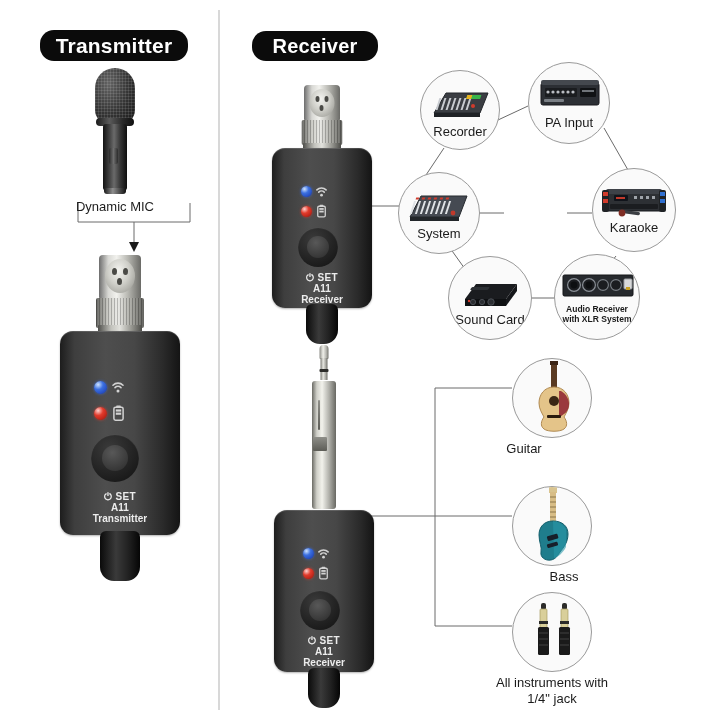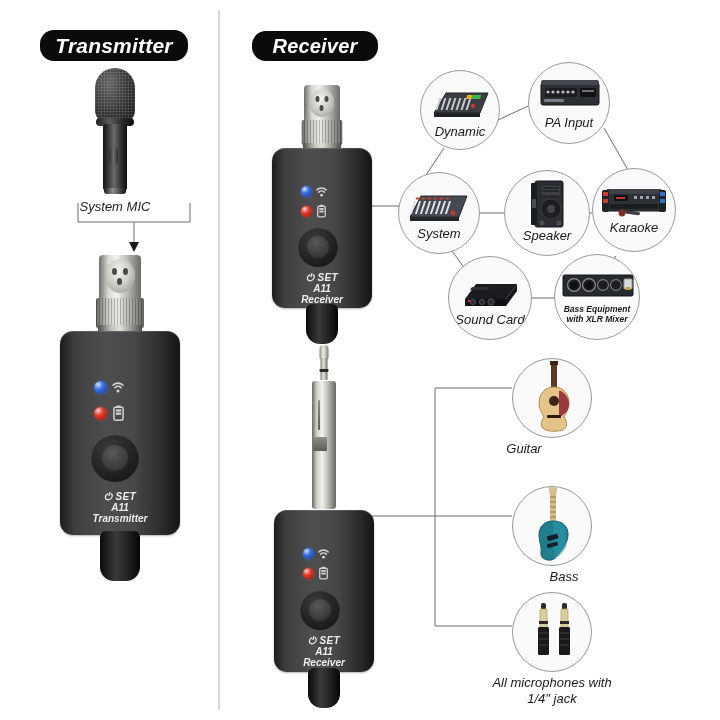--- a/index.html
+++ b/index.html
@@ -4,21 +4,21 @@
 <style>
   * { box-sizing: border-box; margin: 0; padding: 0; }
   body {
     width: 720px; height: 720px;
     background: #ffffff;
     font-family: "Liberation Sans", sans-serif;
     position: relative;
     overflow: hidden;
     -webkit-font-smoothing: antialiased;
   }
-  .stage { position: absolute; inset: 0; font-style: italic; }
+  .stage { position: absolute; inset: 0; }
 
   
   .divider {
     position: absolute; left: 218px; top: 10px;
     width: 2px; height: 700px;
     background: #d8d8d8;
   }
 
   
   .pill {
@@ -233,21 +233,21 @@
   <div class="pill" id="pill-tx">Transmitter</div>
   <div class="pill" id="pill-rx">Receiver</div>
 
   <div class="mic">
     <div class="mic-head"></div>
     <div class="mic-ring"></div>
     <div class="mic-body"></div>
     <div class="mic-switch"></div>
     <div class="mic-base"></div>
   </div>
-  <div class="mic-label">System MIC</div>
+  <div class="mic-label">Dynamic MIC</div>
 
   <div class="device" style="left:60px; top:255px; width:120px; height:330px;">
 
     <div class="xlr" style="top:0; width:56px; height:80px;">
       <div class="xlr-top" style="width:42px; height:44px;"></div>
       <div class="xlr-inner" style="width:30px; height:34px;">
         <div class="xlr-pin" style="left:7px; top:9px; width:5px; height:7px;"></div>
         <div class="xlr-pin" style="left:18px; top:9px; width:5px; height:7px;"></div>
         <div class="xlr-pin" style="left:12px; top:19px; width:5px; height:7px;"></div>
       </div>
@@ -358,21 +358,21 @@
         <rect x="23" y="11" width="2" height="12" transform="skewX(-18)"></rect>
         <rect x="28" y="11" width="2" height="12" transform="skewX(-18)"></rect>
         <rect x="33" y="11" width="2" height="12" transform="skewX(-18)"></rect>
         <rect x="38" y="11" width="2" height="12" transform="skewX(-18)"></rect>
         <rect x="43" y="11" width="2" height="12" transform="skewX(-18)"></rect>
       </g>
       <rect x="40" y="8" width="14" height="4" fill="#39b54a" transform="skewX(-18)"></rect>
       <rect x="40" y="8" width="5" height="4" fill="#e8b21f" transform="skewX(-18)"></rect>
       <circle cx="43" cy="19" r="2" fill="#d13b2c"></circle>
     </svg>
-    <div class="circ-label" style="top:54px;">Dynamic</div>
+    <div class="circ-label" style="top:54px;">Recorder</div>
   </div>
 
   <div class="circ" style="left:528px; top:62px; width:82px; height:82px;">
     <svg class="eq" style="left:9px; top:14px;" width="64" height="34" viewBox="0 0 64 34">
       <rect x="3" y="6" width="58" height="22" rx="2" fill="#2c2f34" stroke="#18191c"></rect>
       <rect x="3" y="3" width="58" height="5" rx="2" fill="#44484e"></rect>
       <rect x="7" y="11" width="32" height="9" rx="1" fill="#1a1c1f"></rect>
       <g fill="#b9bcc2">
         <circle cx="10" cy="15" r="1.6"></circle>
           <circle cx="15" cy="15" r="1.6"></circle>
@@ -408,37 +408,20 @@
         <rect x="24" y="8.5" width="3" height="2" transform="skewX(-18)"></rect>
         <rect x="30" y="8.5" width="3" height="2" transform="skewX(-18)"></rect>
         <rect x="36" y="8.5" width="3" height="2" transform="skewX(-18)"></rect>
         <rect x="42" y="8.5" width="3" height="2" transform="skewX(-18)"></rect>
       </g>
       <circle cx="46" cy="24" r="2.4" fill="#c0392b"></circle>
     </svg>
     <div class="circ-label" style="top:54px;">System</div>
   </div>
 
-  <div class="circ" style="left:504px; top:170px; width:86px; height:86px;">
-    <svg class="eq" style="left:24px; top:8px;" width="40" height="52" viewBox="0 0 40 52">
-      <rect x="6" y="2" width="28" height="46" rx="2" fill="#2a2d31" stroke="#16181b"></rect>
-      <rect x="2" y="4" width="6" height="42" rx="1" fill="#1a1c1f"></rect>
-      <rect x="12" y="6" width="20" height="11" rx="1.5" fill="#3d4147" stroke="#202327"></rect>
-      <g stroke="#1d1f22" stroke-width="1.4">
-        <line x1="14" y1="9" x2="30" y2="9"></line>
-          <line x1="14" y1="12" x2="30" y2="12"></line>
-      </g>
-      <circle cx="22" cy="30" r="10" fill="#1c1e21" stroke="#3a3d42"></circle>
-      <circle cx="22" cy="30" r="4" fill="#42464c"></circle>
-      <circle cx="13" cy="44" r="2.4" fill="#4a4e54"></circle>
-      <circle cx="30" cy="44" r="2.4" fill="#4a4e54"></circle>
-      <rect x="3" y="20" width="4" height="9" rx="1" fill="#4a4e54"></rect>
-    </svg>
-    <div class="circ-label" style="top:58px;">Speaker</div>
-  </div>
 
   <div class="circ" style="left:592px; top:168px; width:84px; height:84px;">
     <svg class="eq" style="left:7px; top:18px;" width="68" height="36" viewBox="0 0 68 36">
       <rect x="6" y="4" width="56" height="20" rx="2" fill="#2d3034" stroke="#17191c"></rect>
       <rect x="6" y="2" width="56" height="5" rx="2" fill="#3e4248"></rect>
       <rect x="2" y="3" width="7" height="22" rx="2" fill="#1f2225"></rect>
       <rect x="59" y="3" width="7" height="22" rx="2" fill="#1f2225"></rect>
       <g fill="#d13b2c">
           <rect x="3" y="5" width="5" height="4"></rect>
           <rect x="3" y="12" width="5" height="4"></rect>
@@ -487,22 +470,22 @@
         <circle cx="13" cy="13" r="6.4" fill="#1b1d20" stroke="#8b9097" stroke-width="1.2"></circle>
         <circle cx="13" cy="13" r="3.4" fill="#0d0f11"></circle>
         <circle cx="28" cy="13" r="6.4" fill="#1b1d20" stroke="#8b9097" stroke-width="1.2"></circle>
         <circle cx="28" cy="13" r="3.4" fill="#0d0f11"></circle>
         <circle cx="42" cy="13" r="5.4" fill="#1b1d20" stroke="#7b8086" stroke-width="1.1"></circle>
         <circle cx="55" cy="13" r="5.4" fill="#1b1d20" stroke="#7b8086" stroke-width="1.1"></circle>
       </g>
       <rect x="63" y="7" width="8" height="10" rx="1" fill="#d8d9da" stroke="#9a9da1"></rect>
       <rect x="65" y="15" width="4" height="3" fill="#c8a024"></rect>
     </svg>
-    <div class="circ-label small" style="top:50px;">Bass Equipment</div>
-    <div class="circ-label small" style="top:60px;">with XLR Mixer</div>
+    <div class="circ-label small" style="top:50px;">Audio Receiver</div>
+    <div class="circ-label small" style="top:60px;">with XLR System</div>
   </div>
 
   <div class="circ" style="left:512px; top:358px; width:80px; height:80px;">
     <svg class="eq" style="left:22px; top:2px;" width="38" height="72" viewBox="0 0 38 72">
       <rect x="16" y="0" width="6" height="28" fill="#5a3a22"></rect>
       <rect x="15" y="0" width="8" height="4" fill="#3b2415"></rect>
       <path d="M19 26 C9 26 4 34 4 42 C4 48 7 52 9 56 C6 60 5 65 9 68 C13 71 25 71 29 68 C33 65 32 60 29 56 C31 52 34 48 34 42 C34 34 29 26 19 26 Z" fill="#e4c489" stroke="#b08a52" stroke-width="1"></path>
       <path d="M26 30 C31 33 34 38 34 43 C34 50 29 54 24 56 L24 30 Z" fill="#8d2230" opacity=".85"></path>
       <circle cx="19" cy="40" r="5" fill="#3a2614"></circle>
       <rect x="12" y="54" width="14" height="3" rx="1" fill="#2a1b0e"></rect>
@@ -548,16 +531,16 @@
         <rect x="10" y="18" width="9" height="3" fill="#2b2b29"></rect>
         <rect x="9" y="24" width="11" height="28" rx="1.5" fill="#1a1a1a"></rect>
         <g stroke="#555" stroke-width=".7">
           <line x1="10" y1="30" x2="19" y2="30"></line>
             <line x1="10" y1="36" x2="19" y2="36"></line>
           <line x1="10" y1="42" x2="19" y2="42"></line>
         </g>
       </g>
     </svg>
   </div>
-  <div class="circ-label outside" style="left:482px; top:676px; width:140px;">All microphones with</div>
+  <div class="circ-label outside" style="left:482px; top:676px; width:140px;">All instruments with</div>
   <div class="circ-label outside" style="left:482px; top:692px; width:140px;">1/4" jack</div>
 
 </div>
 
 </body></html>

